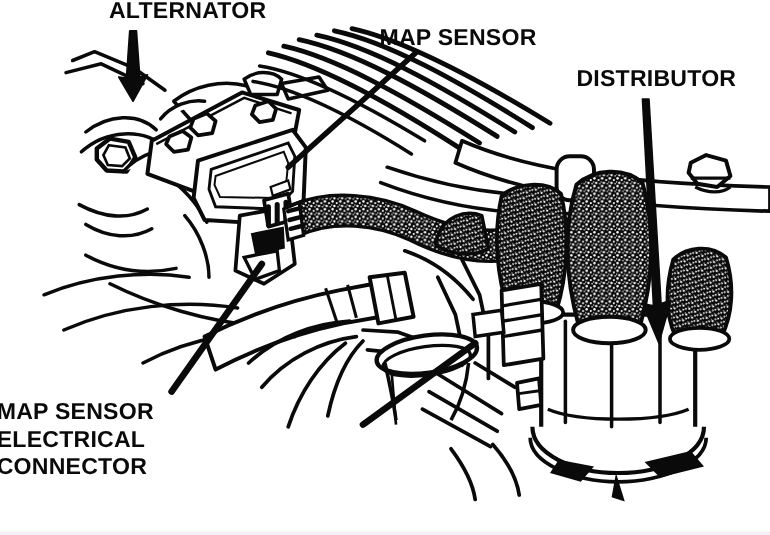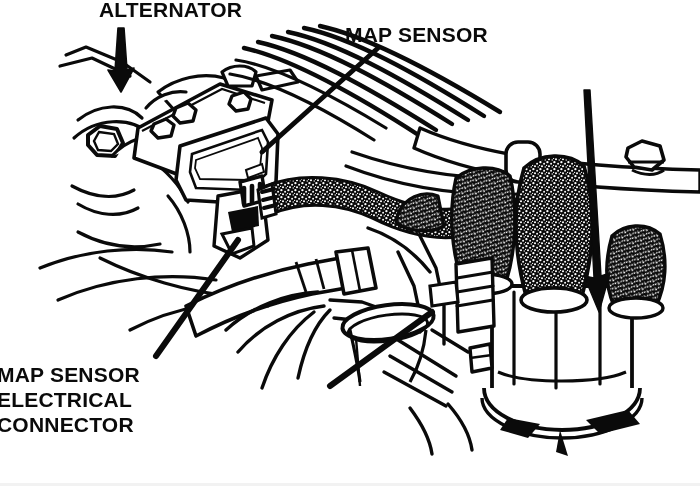--- a/index.html
+++ b/index.html
@@ -293,20 +293,21 @@
         <path d="M330 386 L432 312" fill="none" stroke="#0a0a0a" stroke-width="6" stroke-linecap="round"></path>
       </g>
 
     </g>
   </svg>
 
   <div class="lbl" id="label-alternator">ALTERNATOR</div>
 
   <div class="lbl" id="label-map-sensor">MAP SENSOR</div>
 
+  <div class="lbl" id="label-distributor">DISTRIBUTOR</div>
 
   <div class="lbl" id="label-map-connector">MAP SENSOR
 ELECTRICAL
 CONNECTOR</div>
 
 
   <div class="bottom-rule"></div>
 </div>
 
 </body></html>

